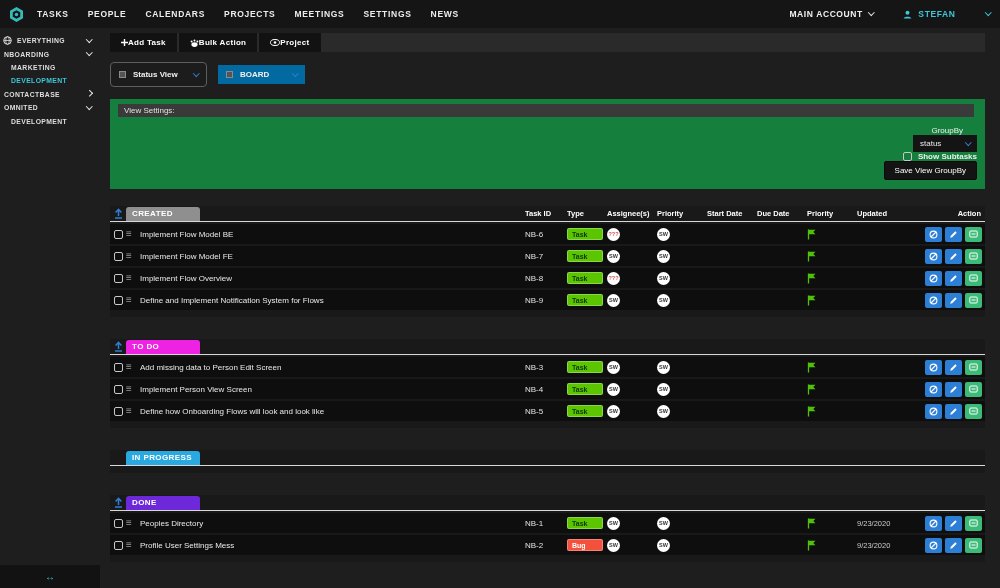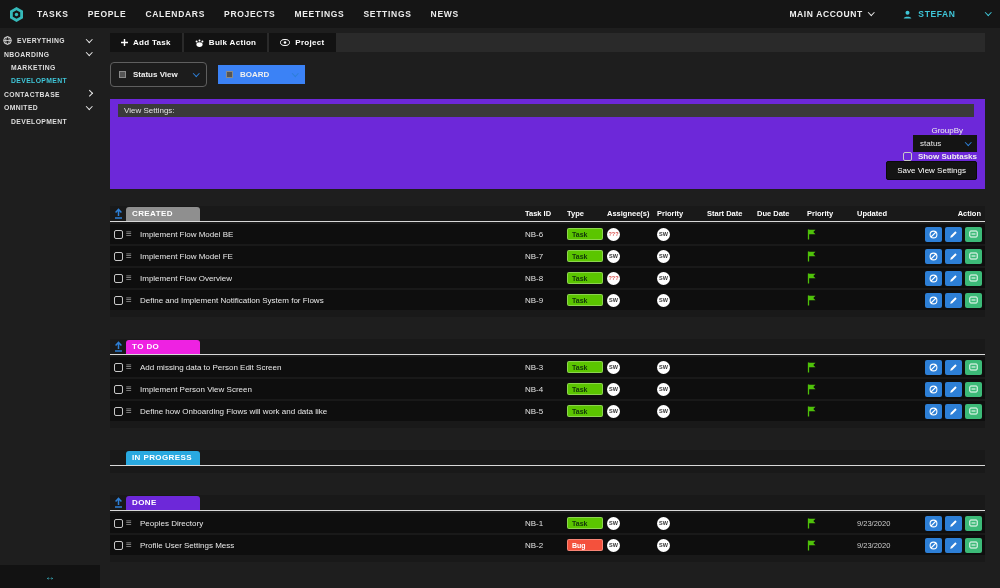--- a/index.html
+++ b/index.html
@@ -46,35 +46,35 @@
   .sidebar-footer {
     position:absolute; left:0; bottom:0; width:100px; height:23px;
     background:#121212; display:flex; align-items:center; justify-content:center; cursor:pointer;
   }
   .resize-glyph { color:#3fc6d8; font-size:10px; font-weight:bold; }
   
   .content { position:absolute; left:110px; top:28px; width:878px; }
   .toolbar { margin-top:5px; height:19px; background:#2a2a2a; display:flex; align-items:stretch; gap:2px; width:875px; }
   .tbtn {
     background:#121212; border:none; color:#fff; font-size:8px; font-weight:bold; letter-spacing:.3px;
-    display:flex; align-items:center; gap:5px; padding:0 11px; cursor:pointer;
+    display:flex; align-items:center; padding:0 11px; cursor:pointer;
     font-family:"Liberation Sans", sans-serif;
   }
   .view-row { margin-top:10px; display:flex; align-items:flex-start; }
   .status-tab {
     border:1px solid #5f5f5f; border-radius:4px; background:#1c1c1c;
     height:25px; width:97px; display:flex; align-items:center; padding:0 8px; gap:7px; cursor:pointer;
   }
   .status-tab .lbl, .board-dd .lbl { font-size:8px; font-weight:bold; color:#f0f0f0; flex:1; }
   .mini-sq { width:7px; height:7px; border:1px solid #8a8a8a; background:#555; display:inline-block; }
   .board-dd {
-    margin-left:11px; margin-top:3px; background:#3b82f6; height:19px; width:87px;
+    margin-left:11px; margin-top:3px; background:#0369a1; height:19px; width:87px;
     display:flex; align-items:center; padding:0 8px; gap:7px; cursor:pointer;
   }
-  .settings-panel { margin-top:12px; background:#6d28d9; padding:5px 8px 9px; width:875px; }
+  .settings-panel { margin-top:12px; background:#15803d; padding:5px 8px 9px; width:875px; }
   .settings-title { background:#3a3a3a; color:#e2e2e2; font-size:8px; padding:2px 6px; width:856px; }
   .settings-row { margin-top:9px; display:flex; align-items:flex-end; font-size:8px; color:#eee;flex-direction:column; }
   .groupby-lbl { margin-left:5px; margin-right:14px; }
   .dd-select { background:#141414; width:64px; height:17px; display:flex; align-items:center;
     justify-content:space-between; padding:0 7px; cursor:pointer; color:#e8e8e8; }
   .cb { width:9px; height:9px; border:1px solid #c8c8c8; border-radius:2px; background:transparent; cursor:pointer; }
   .subtasks-lbl { margin-left:6px; font-weight:bold; }
   .cb-wrap { margin-left:16px; display:flex; align-items:center; }
   .save-btn { margin-left:14px; background:#141414; border:1px solid #0a0a0a; border-radius:2px;
     color:#fff; font-size:8px; padding:4px 10px; cursor:pointer; font-family:"Liberation Sans", sans-serif; }
@@ -238,21 +238,21 @@
     <div class="settings-row">
       <span class="groupby-lbl">GroupBy</span>
       <div class="dd-select">
         <span>status</span>
         <i class="chev blue"></i>
       </div>
       <span class="cb-wrap">
         <span class="cb"></span>
         <span class="subtasks-lbl">Show Subtasks</span>
       </span>
-      <button class="save-btn">Save View Settings</button>
+      <button class="save-btn">Save View GroupBy</button>
     </div>
   </div>
 
   <div class="groups" id="groups">
       <section class="group">
         <div class="group-header grid">
           <span class="collapse-cell">
             <span>
               <svg width="11" height="11" viewBox="0 0 11 11">
                 <path d="M2 10 H9" stroke="#2d7fd6" stroke-width="1.5"></path>
@@ -538,21 +538,21 @@
                   <rect x="0.8" y="1" width="7.4" height="6" rx="1" fill="none" stroke="#fff" stroke-width="1"></rect>
                   <path d="M2.5 4 H6.5" stroke="#fff" stroke-width="1"></path>
                 </svg>
               </span>
             </button>
           </span>
         </div>
         <div class="task-row grid">
           <span class="row-cb"></span>
           <span class="drag">≡</span>
-          <span class="t-title">Define how Onboarding Flows will work and data like</span>
+          <span class="t-title">Define how Onboarding Flows will look and look like</span>
           <span class="t-id">NB-5</span>
           <span class="type-badge" style="background: rgb(91, 197, 0); color: rgb(18, 53, 10);">Task</span>
           <span class="avatar">SW</span>
           <span class="avatar">SW</span>
           <span></span>
           <span></span>
           <span>
             <svg width="10" height="11" viewBox="0 0 10 11">
               <path d="M1.5 0.5 V10.5" stroke="#4fc10a" stroke-width="1.3"></path>
               <path d="M1.5 0.8 H8.5 L6.3 3 L8.5 5.2 H1.5 Z" fill="#4fc10a"></path>

